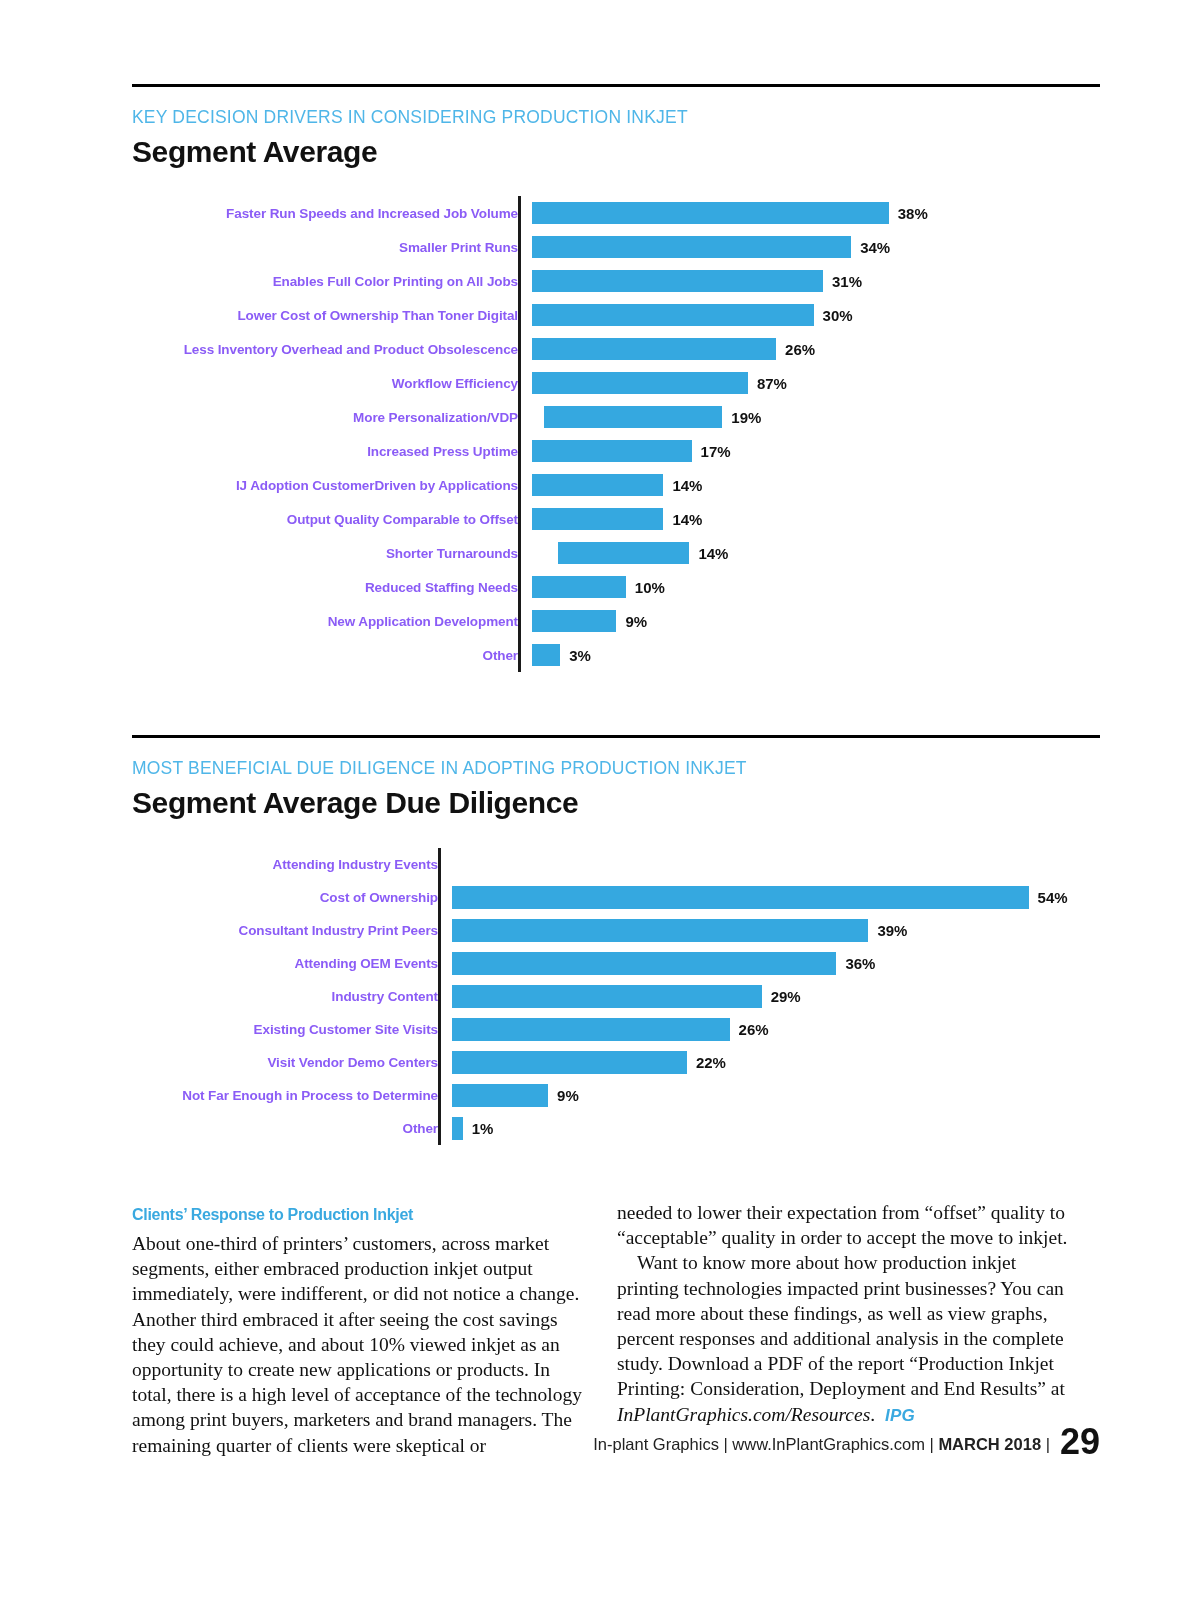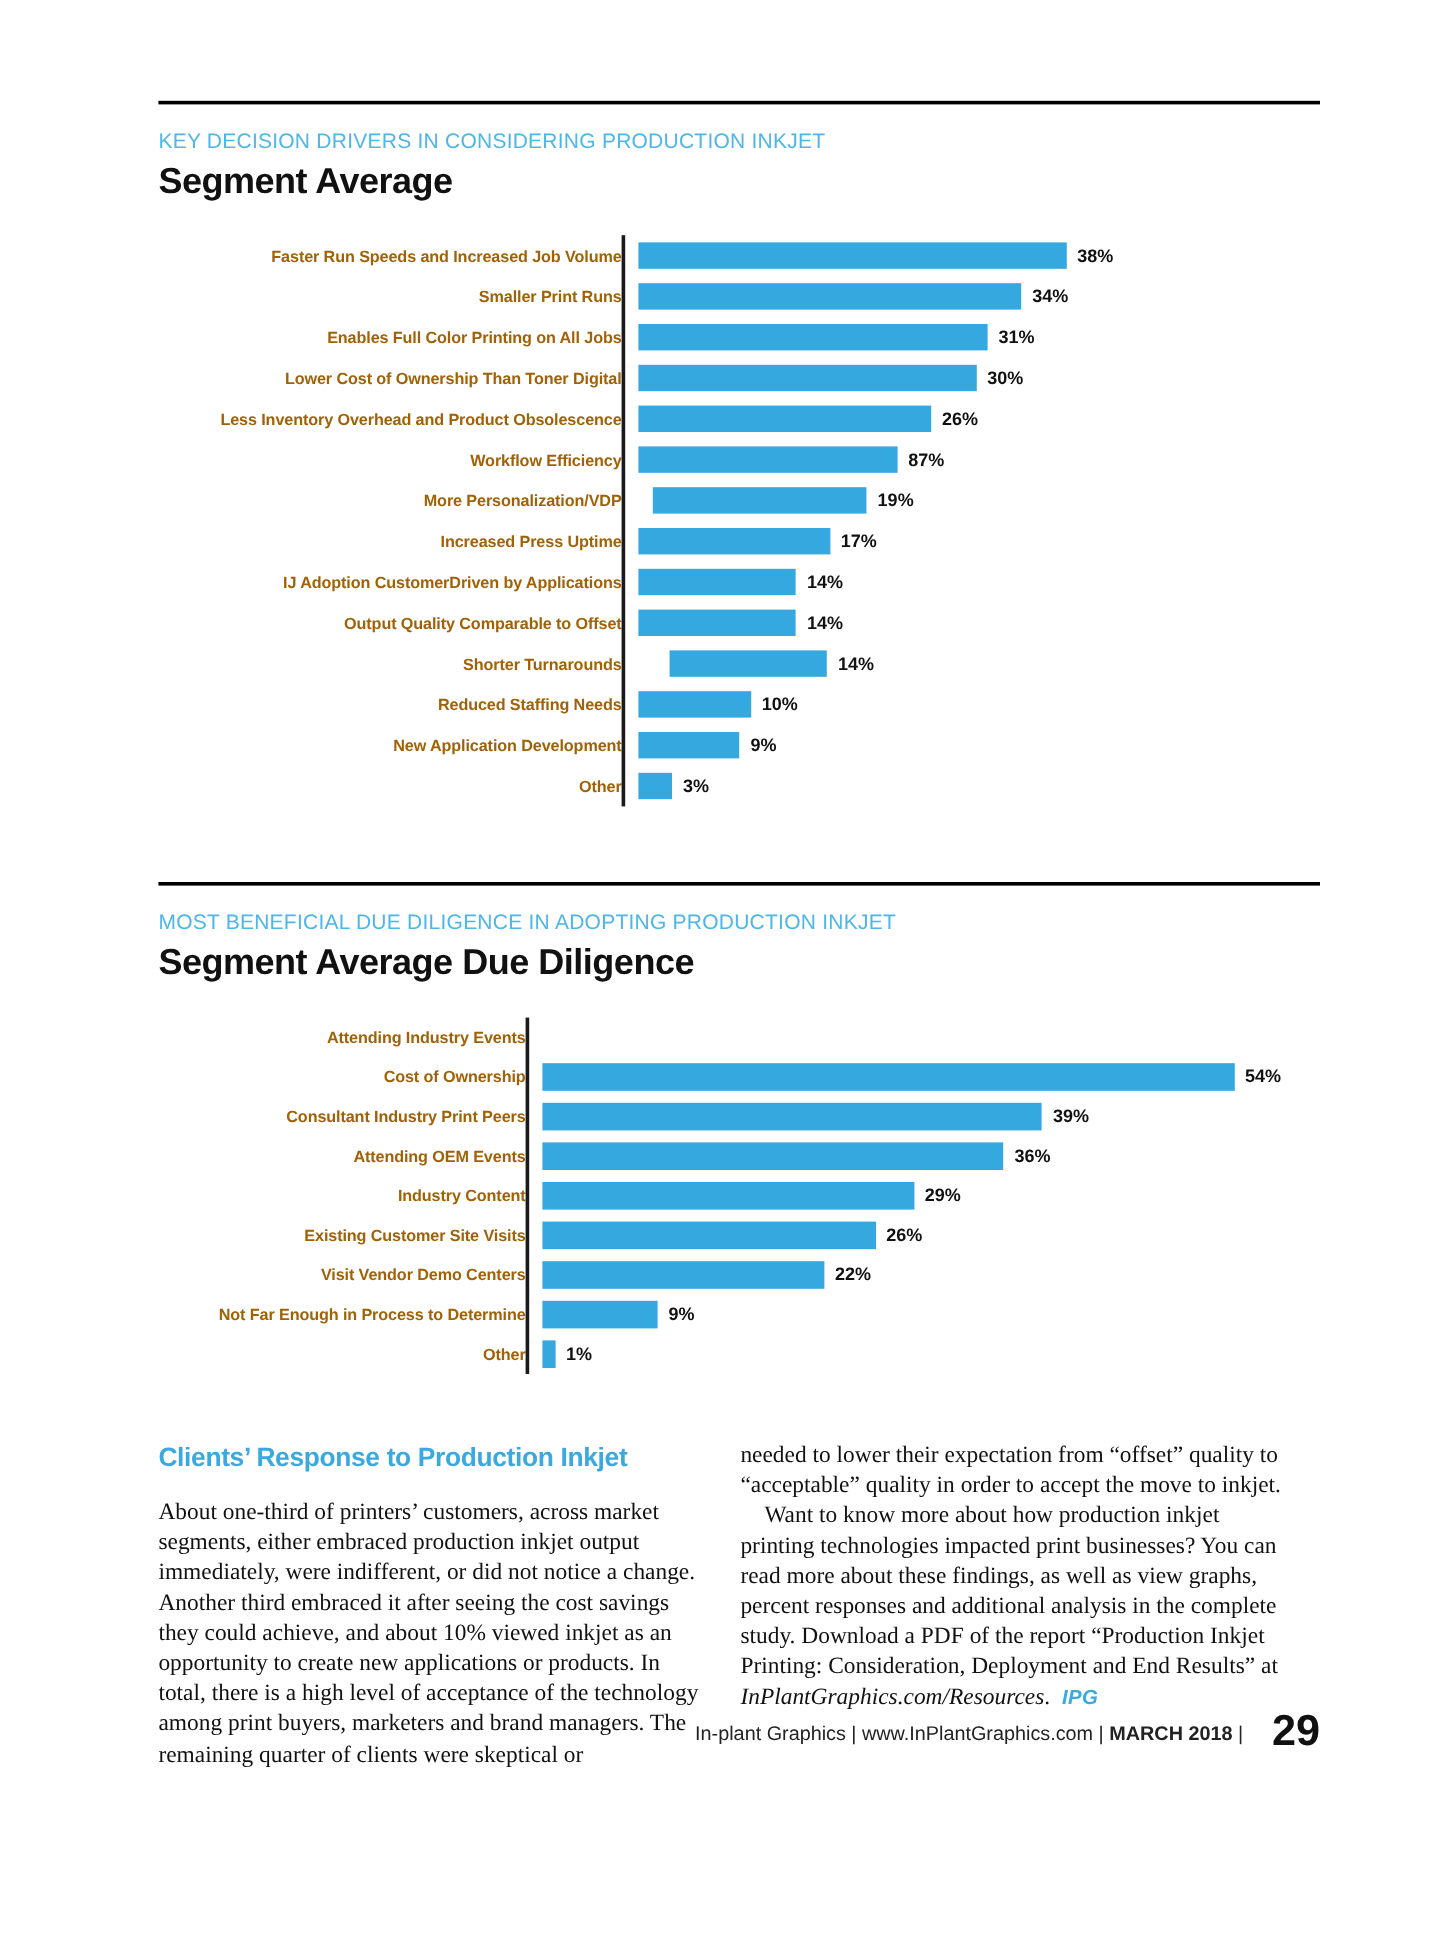--- a/index.html
+++ b/index.html
@@ -62,21 +62,21 @@
   }
   .bar-row {
     display: flex;
     align-items: center;
     width: 100%;
   }
   .bar-label {
     text-align: right;
     font-size: 13.5px;
     font-weight: bold;
-    color: #a16207;
+    color: #8b5cf6;
     padding-right: 14px;
     white-space: nowrap;
     letter-spacing: -0.1px;
   }
   .bar-track {
     position: relative;
     flex: 1;
     display: flex;
     align-items: center;
   }
@@ -101,25 +101,25 @@
   .col {
     position: absolute;
     font-family: "Liberation Serif", serif;
     font-size: 19.5px;
     line-height: 25.2px;
     color: #111111;
     text-align: left;
   }
   .subhead {
     font-family: "Liberation Sans", sans-serif;
-    font-size: 22px;
+    font-size: 16px;
     font-weight: bold;
     color: #3aa9e0;
     letter-spacing: -0.3px;
-    margin: 0 0 18px 0;
+    margin: 0 0 1px 0;
     line-height: 30px;
     white-space: nowrap;
   }
   .col p { margin: 0; }
   .col p.indent { text-indent: 20px; }
   .ital { font-style: italic; }
   .ipg {
     font-family: "Liberation Sans", sans-serif;
     font-weight: bold;
     font-style: italic;
@@ -128,21 +128,21 @@
     letter-spacing: 0.3px;
   }
 
   
   .footer {
     position: absolute;
     right: 116px;
     bottom: 48px;
     display: flex;
     align-items: baseline;
-    gap: 24px;
+    gap: 10px;
   }
   .footer-text {
     font-family: "Liberation Sans", sans-serif;
     font-size: 16.5px;
     color: #222222;
     white-space: nowrap;
   }
   .footer-text .strong { font-weight: bold; }
   .page-num {
     font-family: "Liberation Sans", sans-serif;

